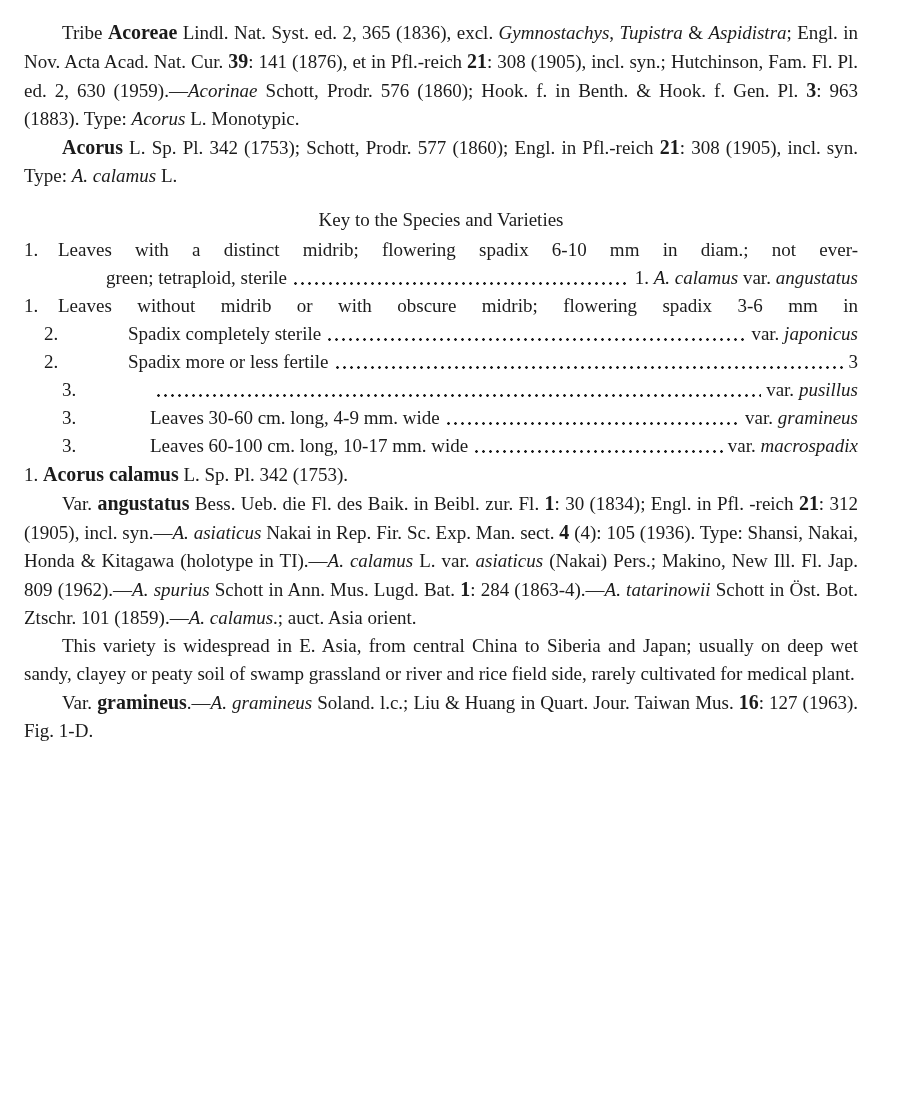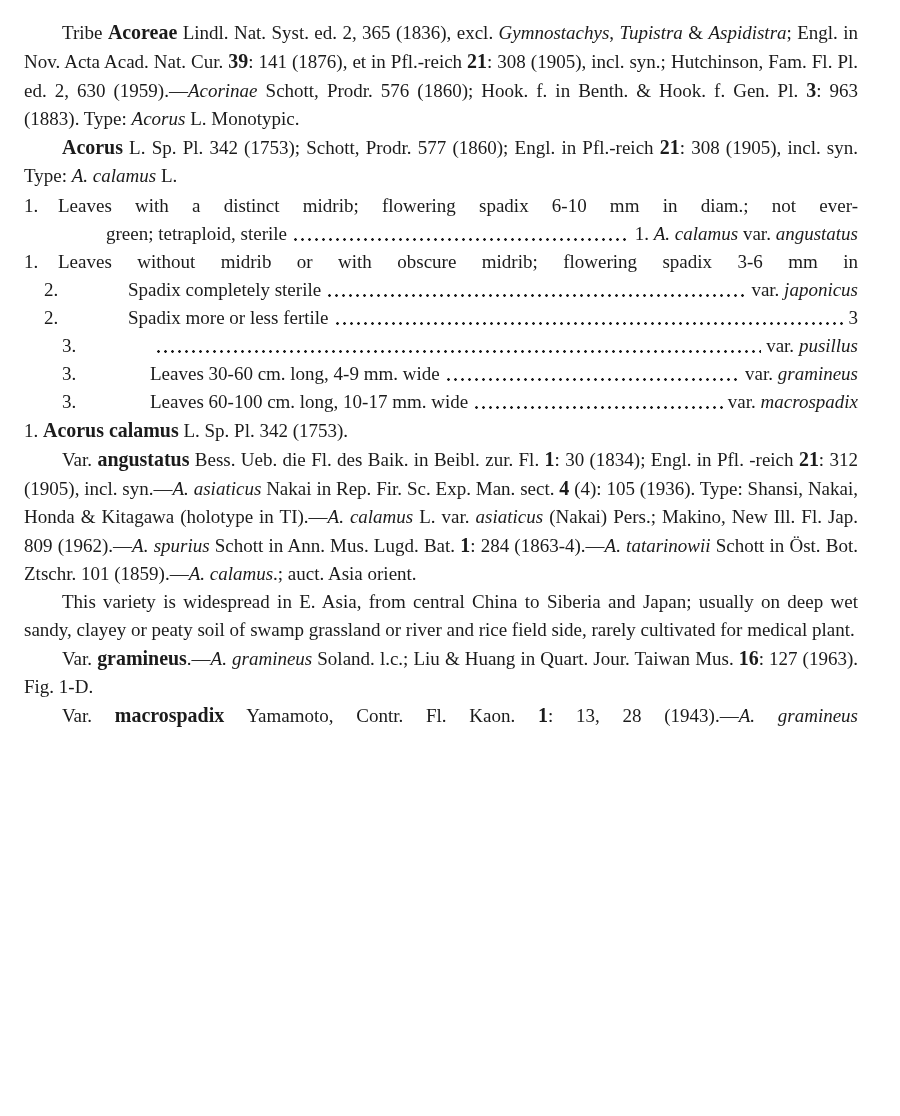--- a/index.html
+++ b/index.html
@@ -57,20 +57,21 @@
 </style>
 </head>
 <body>
 
 <div>
 
   <p class="para indent"><span>Tribe </span><span class="b">Acoreae</span><span> Lindl. Nat. Syst. ed. 2, 365 (1836), excl. </span><span class="i">Gymnostachys</span><span>, </span><span class="i">Tupistra</span><span> &amp; </span><span class="i">Aspidistra</span><span>; Engl. in Nov. Acta Acad. Nat. Cur. </span><span class="b">39</span><span>: 141 (1876), et in Pfl.-reich </span><span class="b">21</span><span>: 308 (1905), incl. syn.; Hutchinson, Fam. Fl. Pl. ed. 2, 630 (1959).—</span><span class="i">Acorinae</span><span> Schott, Prodr. 576 (1860); Hook. f. in Benth. &amp; Hook. f. Gen. Pl. </span><span class="b">3</span><span>: 963 (1883). Type: </span><span class="i">Acorus</span><span> L. Monotypic.</span></p>
 
   <p class="para indent mt20"><span class="b">Acorus</span><span> L. Sp. Pl. 342 (1753); Schott, Prodr. 577 (1860); Engl. in Pfl.-reich </span><span class="b">21</span><span>: 308 (1905), incl. syn. Type: </span><span class="i">A. calamus</span><span> L.</span></p>
 
+  <h2 class="key-heading">Key to the Species and Varieties</h2>
 
   <div class="key">
 
     <div class="key-entry lvl1">
       <span class="key-num">1.</span>
       <div class="key-body">
         <div class="full-justify"><span>Leaves with a distinct midrib; flowering spadix 6-10 mm in diam.; not ever-</span></div>
         <div class="key-last">
           <span class="key-text"><span>green; tetraploid, sterile </span></span>
           <span class="leader"></span>
@@ -143,16 +144,15 @@
   </div>
 
   <div>
     <p class="sp-head mt16"><span>1.  </span><span class="b">Acorus calamus</span><span> L. Sp. Pl. 342 (1753).</span></p>
     <p class="para indent"><span>Var. </span><span class="b">angustatus</span><span> Bess. Ueb. die Fl. des Baik. in Beibl. zur. Fl. </span><span class="b">1</span><span>: 30 (1834); Engl. in Pfl. -reich </span><span class="b">21</span><span>: 312 (1905), incl. syn.—</span><span class="i">A. asiaticus</span><span> Nakai in Rep. Fir. Sc. Exp. Man. sect. </span><span class="b">4</span><span> (4): 105 (1936). Type: Shansi, Nakai, Honda &amp; Kitagawa (holotype in TI).—</span><span class="i">A. calamus</span><span> L. var. </span><span class="i">asiaticus</span><span> (Nakai) Pers.; Makino, New Ill. Fl. Jap. 809 (1962).—</span><span class="i">A. spurius</span><span> Schott in Ann. Mus. Lugd. Bat. </span><span class="b">1</span><span>: 284 (1863-4).—</span><span class="i">A. tatarinowii</span><span> Schott in Öst. Bot. Ztschr. 101 (1859).—</span><span class="i">A. calamus</span><span>.; auct. Asia orient.</span></p>
     <p class="para indent"><span>This variety is widespread in E. Asia, from central China to Siberia and Japan; usually on deep wet sandy, clayey or peaty soil of swamp grassland or river and rice field side, rarely cultivated for medical plant.</span></p>
   </div>
 
   <div>
     <p class="para indent mt12"><span>Var. </span><span class="b">gramineus</span><span>.—</span><span class="i">A. gramineus</span><span> Soland. l.c.; Liu &amp; Huang in Quart. Jour. Taiwan Mus. </span><span class="b">16</span><span>: 127 (1963). Fig. 1-D.</span></p>
-    <p class="para indent mt12 stretch-last"><span>Var. </span><span class="b">macrospadix</span><span> Yamamoto, Contr. Fl. Kaon. </span><span class="b">1</span><span>: 13, 28 (1943).—</span><span class="i">A. gramineus</span></p>
   </div>
 
 </div>
 
 </body></html>

